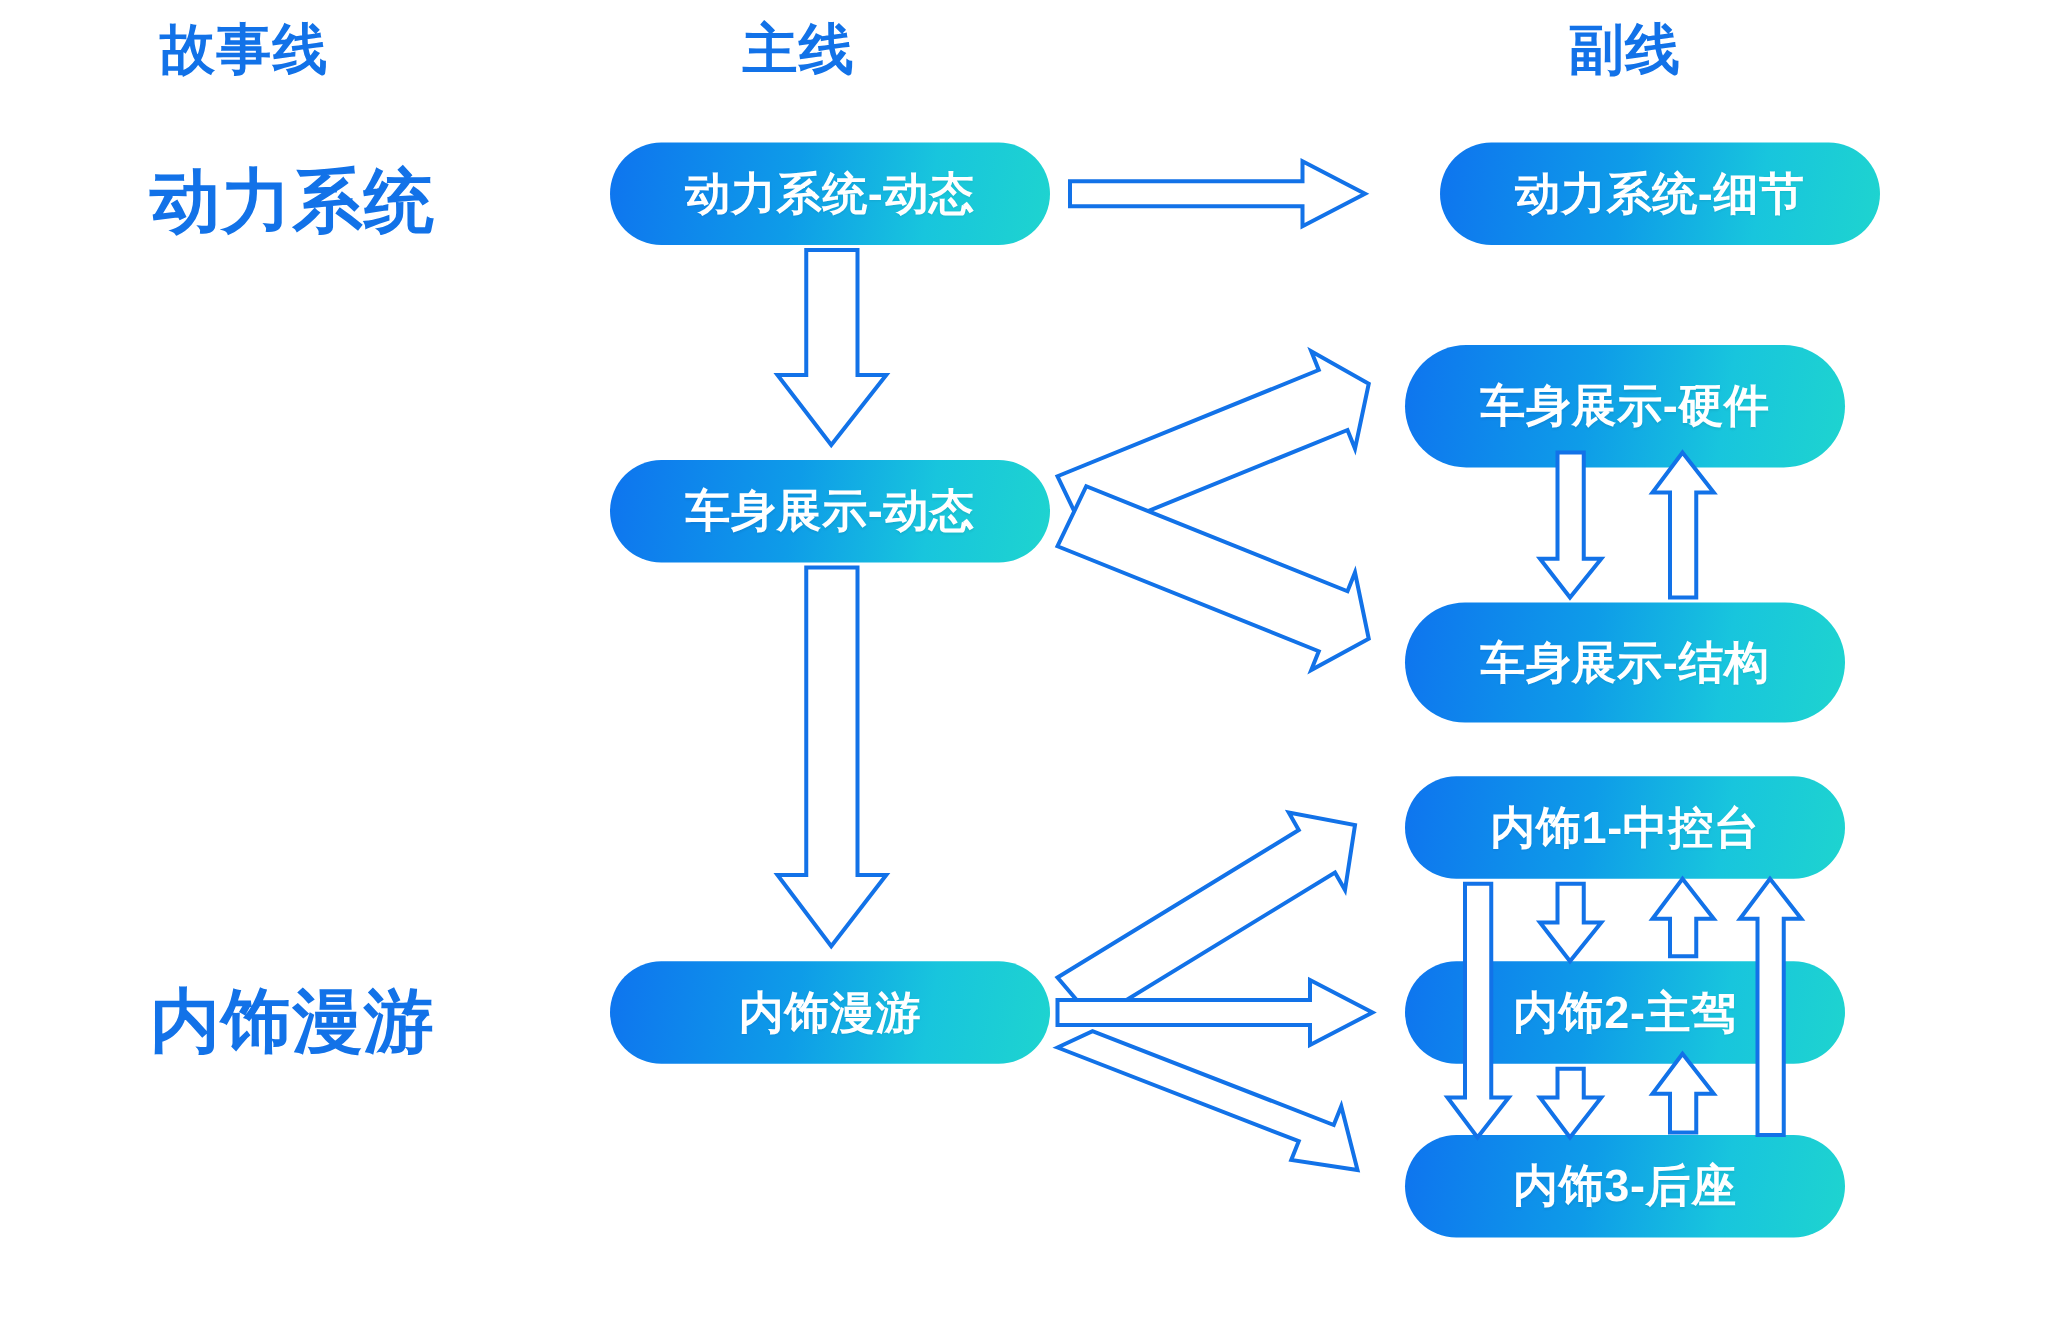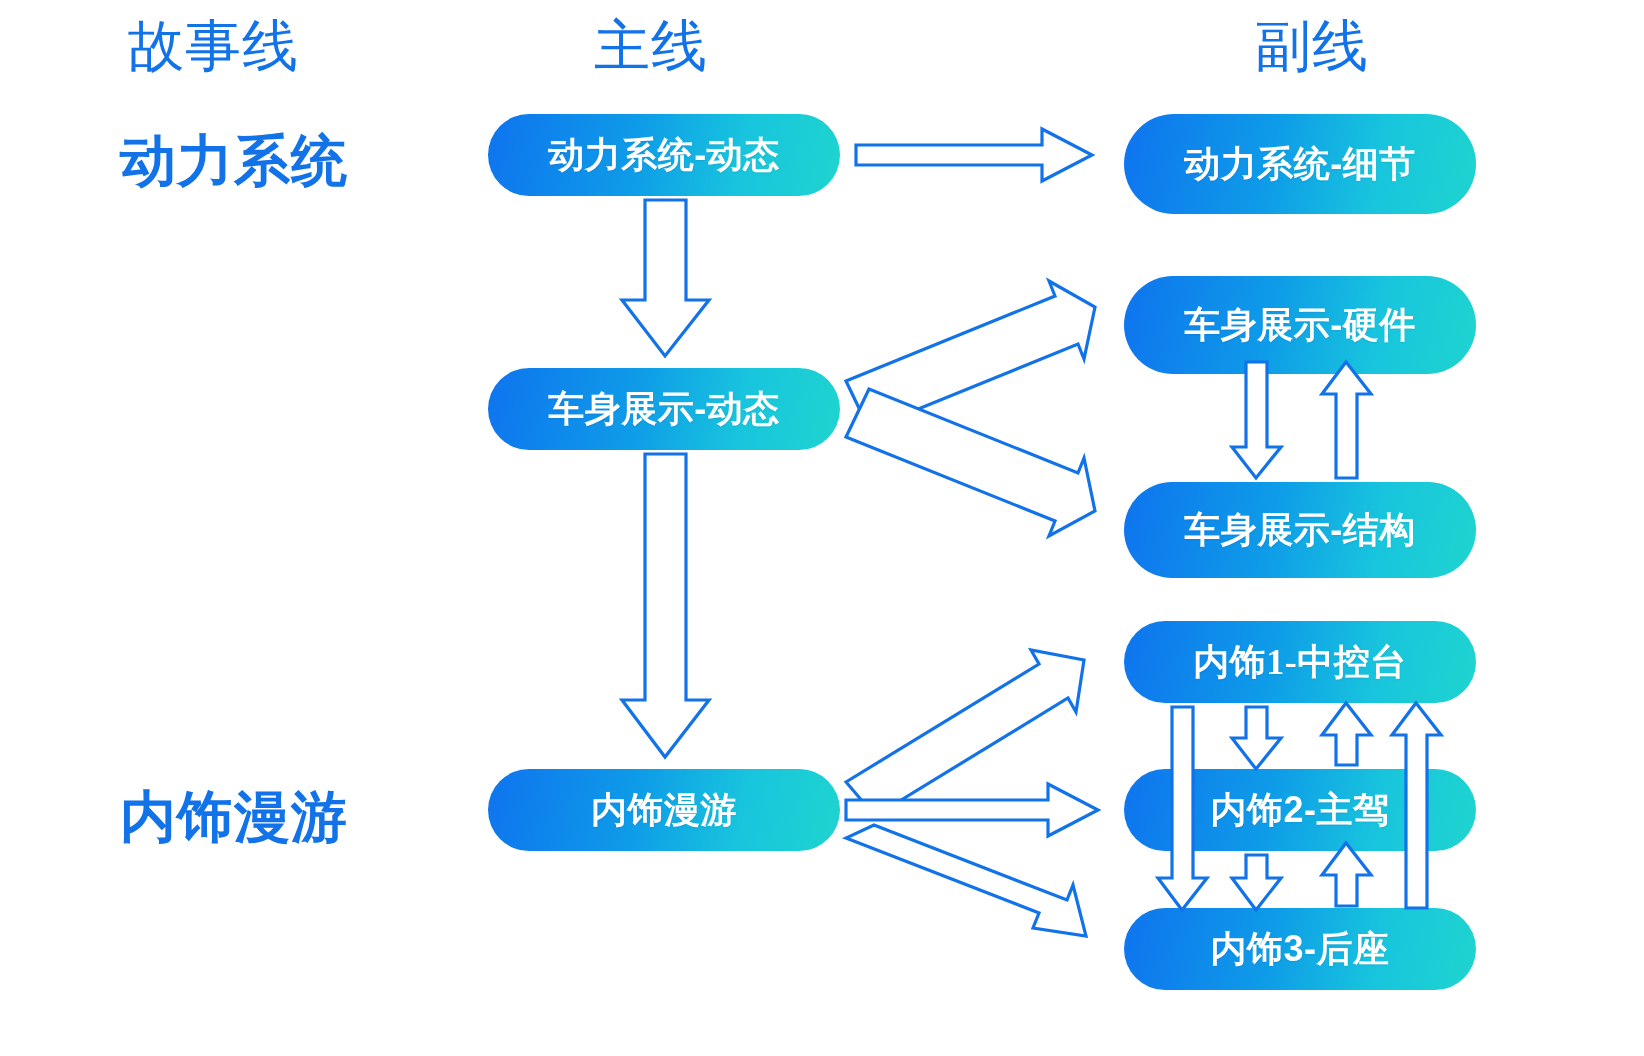--- a/index.html
+++ b/index.html
@@ -15,22 +15,22 @@
     position: relative;
     width: 1644px;
     height: 1056px;
     background: #ffffff;
     overflow: hidden;
   }
   
   .col-header {
     position: absolute;
     color: #1272e8;
-    font-weight: normal;
-    font-size: 56px;
+    font-weight: bold;
+    font-size: 44px;
     letter-spacing: 1px;
     white-space: nowrap;
     line-height: 1;
   }
   
   .row-label {
     position: absolute;
     color: #1272e8;
     font-weight: bold;
     font-size: 56px;
@@ -85,27 +85,27 @@
 
 
   <div class="row-label" style="left:120px; top:789px;">内饰漫游</div>
 
   <div class="node" style="left:488px; top:368px; width:352px; height:82px;">车身展示-动态</div>
 
   <div class="node" style="left:488px; top:114px; width:352px; height:82px;">动力系统-动态</div>
 
   <div class="node" style="left:488px; top:769px; width:352px; height:82px;">内饰漫游</div>
 
-  <div class="node" style="left:1124px; top:114px; width:352px; height:100px;">动力系统-细节</div>
+  <div class="node" style="left:1152px; top:114px; width:352px; height:82px;">动力系统-细节</div>
 
   <div class="node" style="left:1124px; top:276px; width:352px; height:98px;">车身展示-硬件</div>
 
   <div class="node" style="left:1124px; top:482px; width:352px; height:96px;">车身展示-结构</div>
 
-  <div class="node" style="left:1124px; top:621px; width:352px; height:82px;font-family:Liberation Serif, serif;">内饰1-中控台</div>
+  <div class="node" style="left:1124px; top:621px; width:352px; height:82px;">内饰1-中控台</div>
 
   <div class="node" style="left:1124px; top:769px; width:352px; height:82px;">内饰2-主驾</div>
 
   <div class="node" style="left:1124px; top:908px; width:352px; height:82px;">内饰3-后座</div>
 
   <svg id="arrows" viewBox="0 0 1644 1056">
 
     <polygon points="856,145 1042,145 1042,129 1092,155 1042,181 1042,165 856,165"></polygon>
 
     <polygon points="645,200 686,200 686,300 709,300 665,356 622,300 645,300"></polygon>

